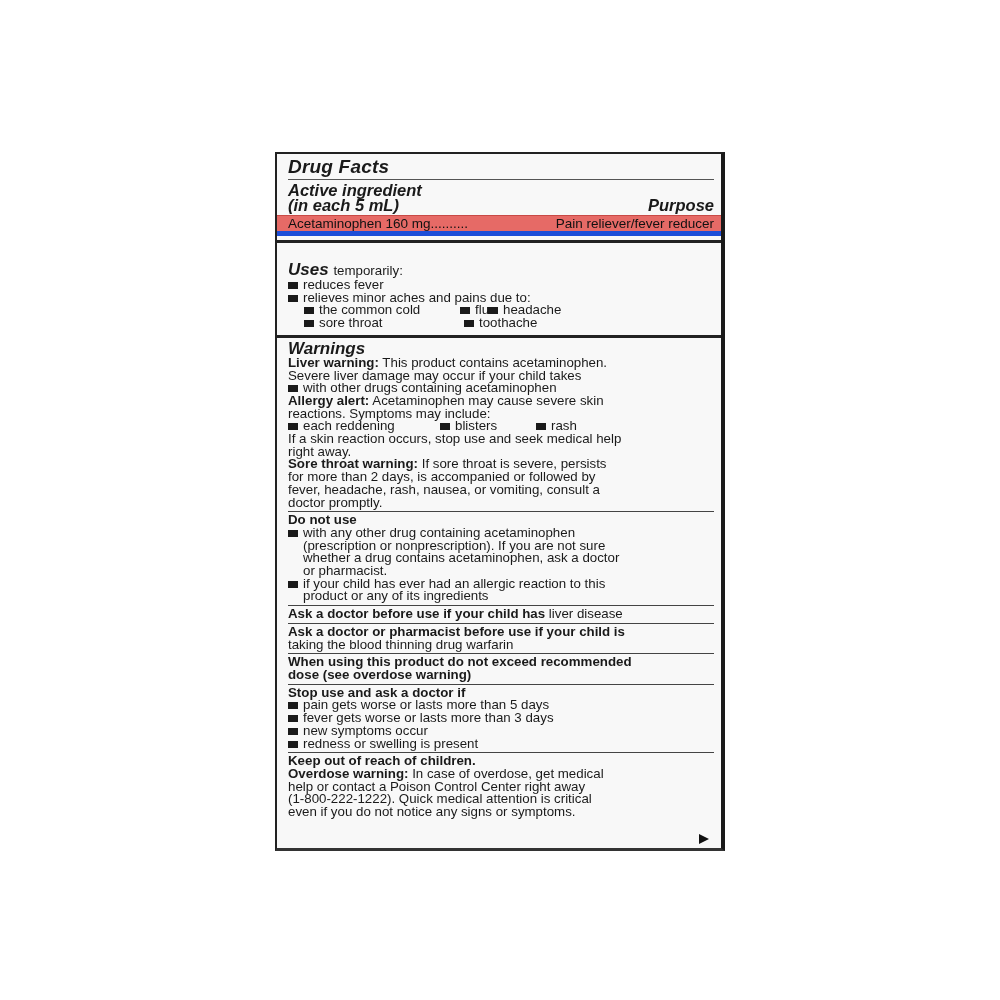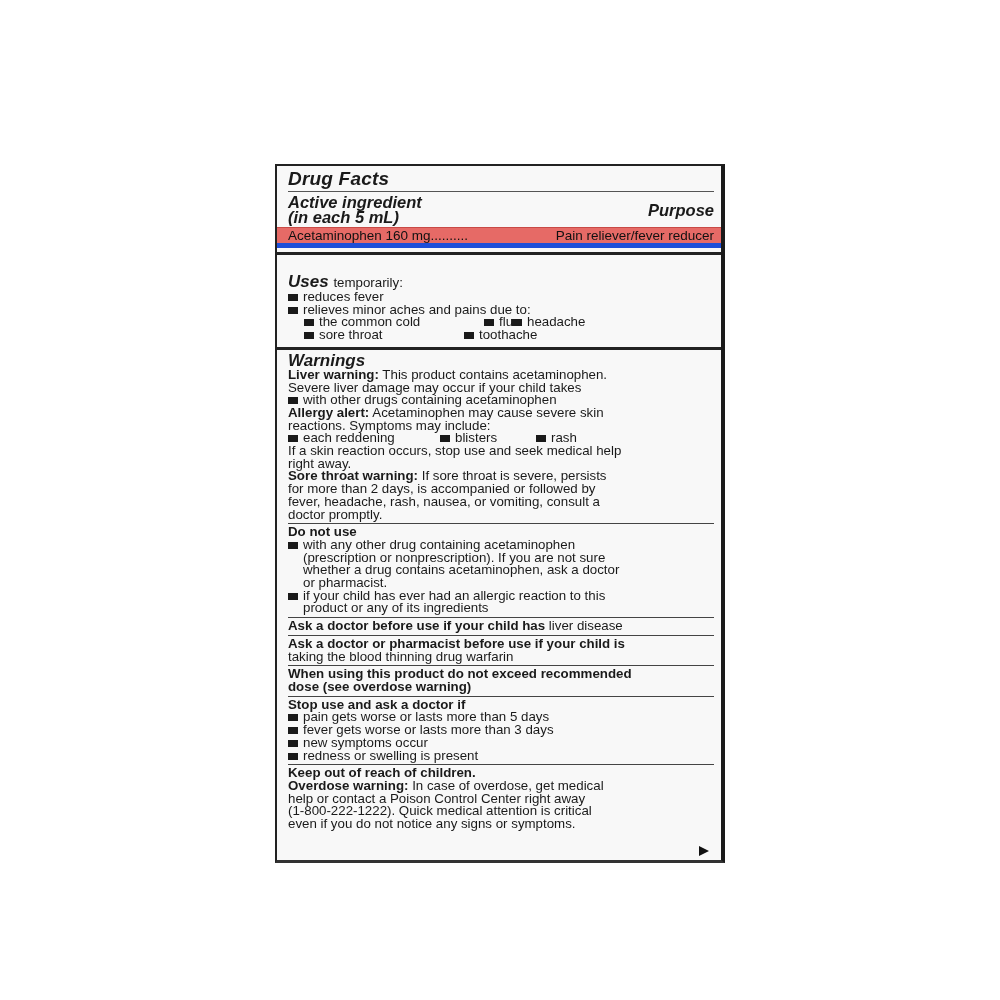--- a/index.html
+++ b/index.html
@@ -2,33 +2,33 @@
 <html><head>
   <meta charset="utf-8">
   <style>
     html, body { margin: 0; padding: 0; }
     body {
       width: 1000px; height: 1000px; background: #ffffff;
       position: relative; overflow: hidden;
       font-family: "Liberation Sans", sans-serif; color: #1a1a1a;
     }
     .label {
-      position: absolute; left: 275px; top: 164px; width: 444px; height: 694px;
+      position: absolute; left: 275px; top: 152px; width: 444px; height: 694px;
       border-left: 2px solid #222; border-top: 2px solid #222;
       border-right: 4px solid #1a1a1a; border-bottom: 3px solid #333;
       background: #f8f8f8;
       box-sizing: content-box;
     }
     .inner { position: relative; padding: 0 7px 0 11px; }
     .title {
       font-weight: bold; font-style: italic; font-size: 19px; letter-spacing: 0.2px;
       line-height: 20px; padding-top: 3px; height: 22px;
     }
     .rule-thin { height: 0; border-top: 1px solid #555; margin: 0 0 0 0; }
-    .ai-head { display: flex; justify-content: space-between; align-items: center;
+    .ai-head { display: flex; justify-content: space-between; align-items: flex-end;
       font-weight: bold; font-style: italic; font-size: 16.5px; line-height: 15px; padding-top: 3px; }
     .ai-head .left { display: flex; flex-direction: column; }
     .red-band {
       margin: 2px -7px 0 -11px; padding: 0 7px 0 11px;
       background: #e66a66; border-top: 1px solid #c84a46; border-bottom: 5px solid #1d4ed8;
       font-size: 13.5px; line-height: 15px; height: 15px; white-space: nowrap; color: #111;
       display: flex; justify-content: space-between;
     }
     .thick { height: 0; border-top: 3px solid #222; margin: 0 -7px 0 -11px; }
     .sec-head { font-weight: bold; font-style: italic; font-size: 17px; line-height: 16px; }
@@ -72,21 +72,21 @@
       <div class="txt">
         <div class="bl">
             <span class="sq"></span>
             <span>reduces fever</span>
           </div>
         <div class="bl">
             <span class="sq"></span>
             <span>relieves minor aches and pains due to:</span>
           </div>
         <div class="row indent">
-          <div class="bl" style="width:180px;">
+          <div class="bl" style="width:156px;">
               <span class="sq"></span>
               <span>the common cold</span>
             </div>
           <div class="bl" style="width:28px;">
               <span class="sq"></span>
               <span>flu</span>
             </div>
           <div class="bl">
               <span class="sq"></span>
               <span>headache</span>

